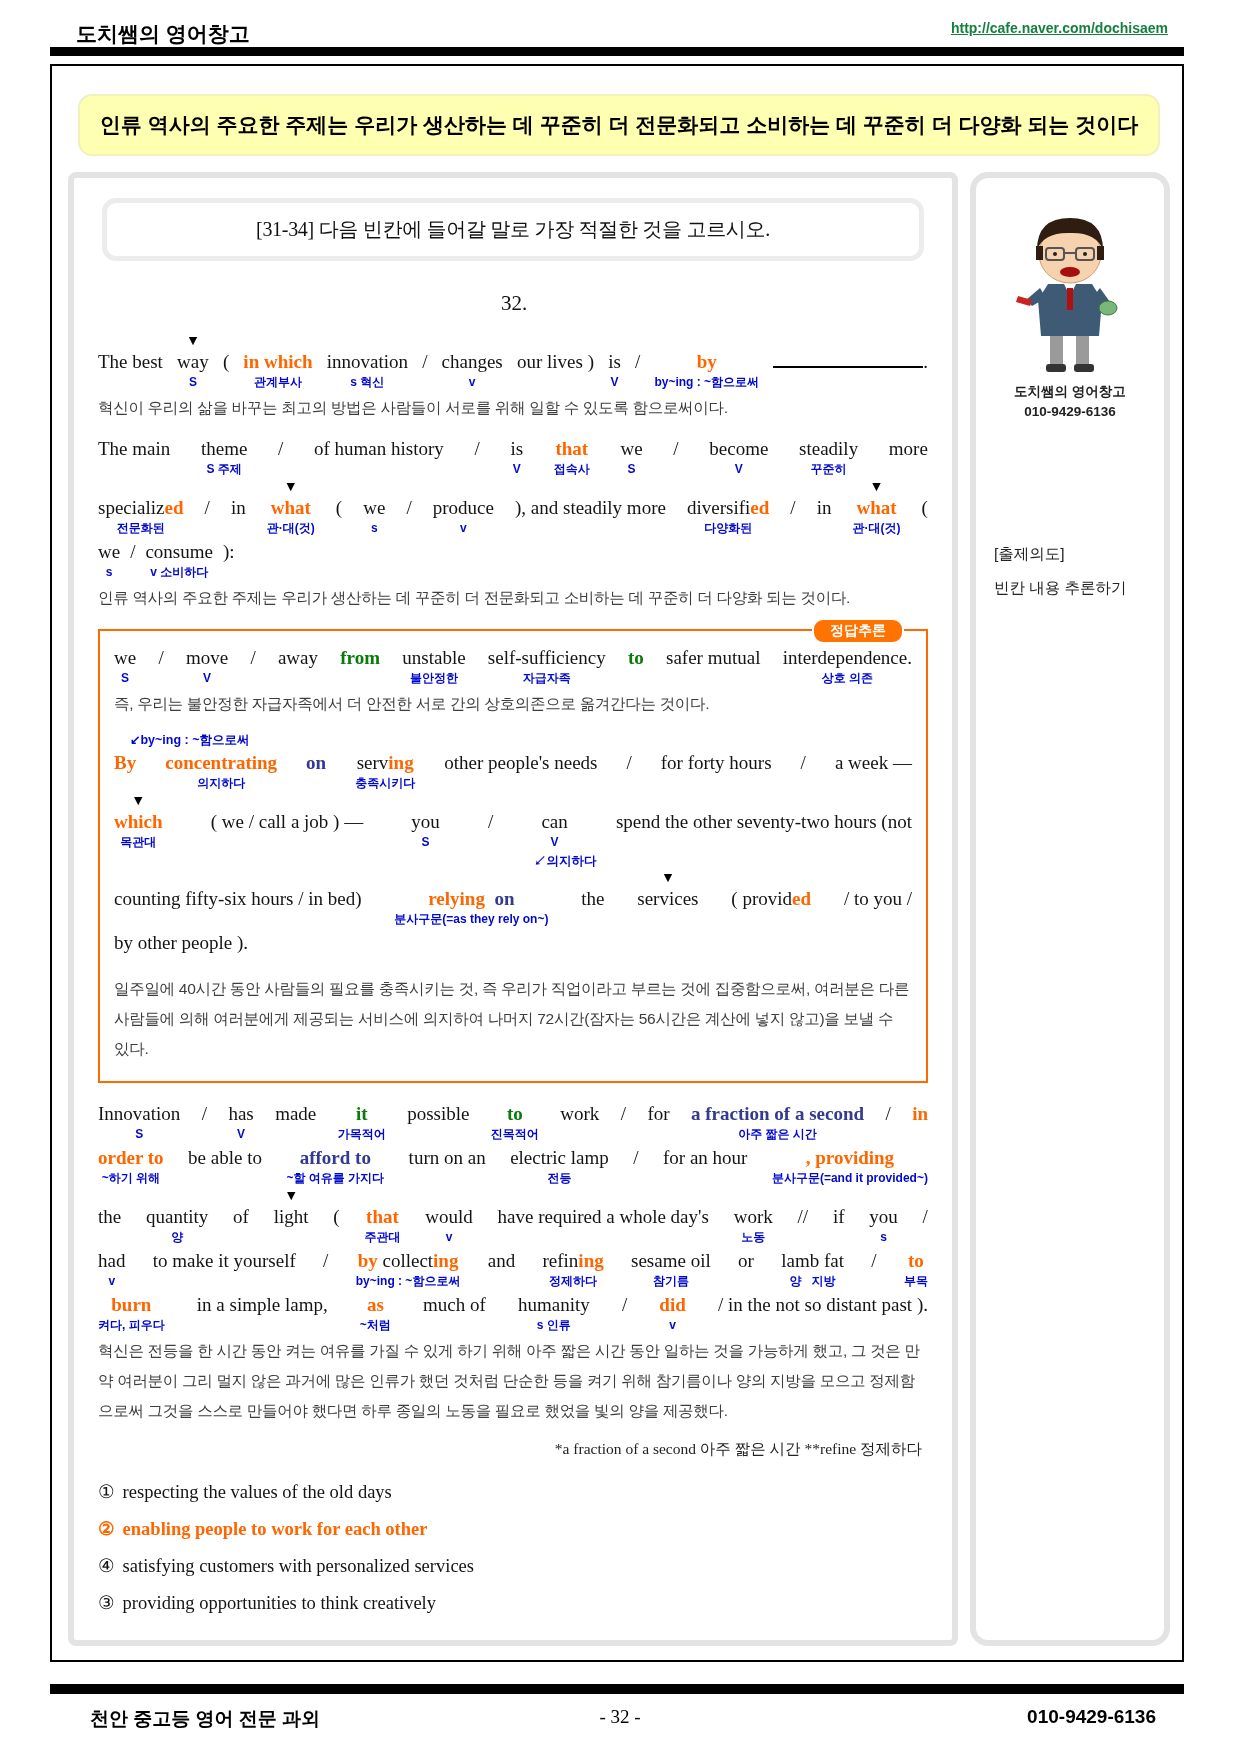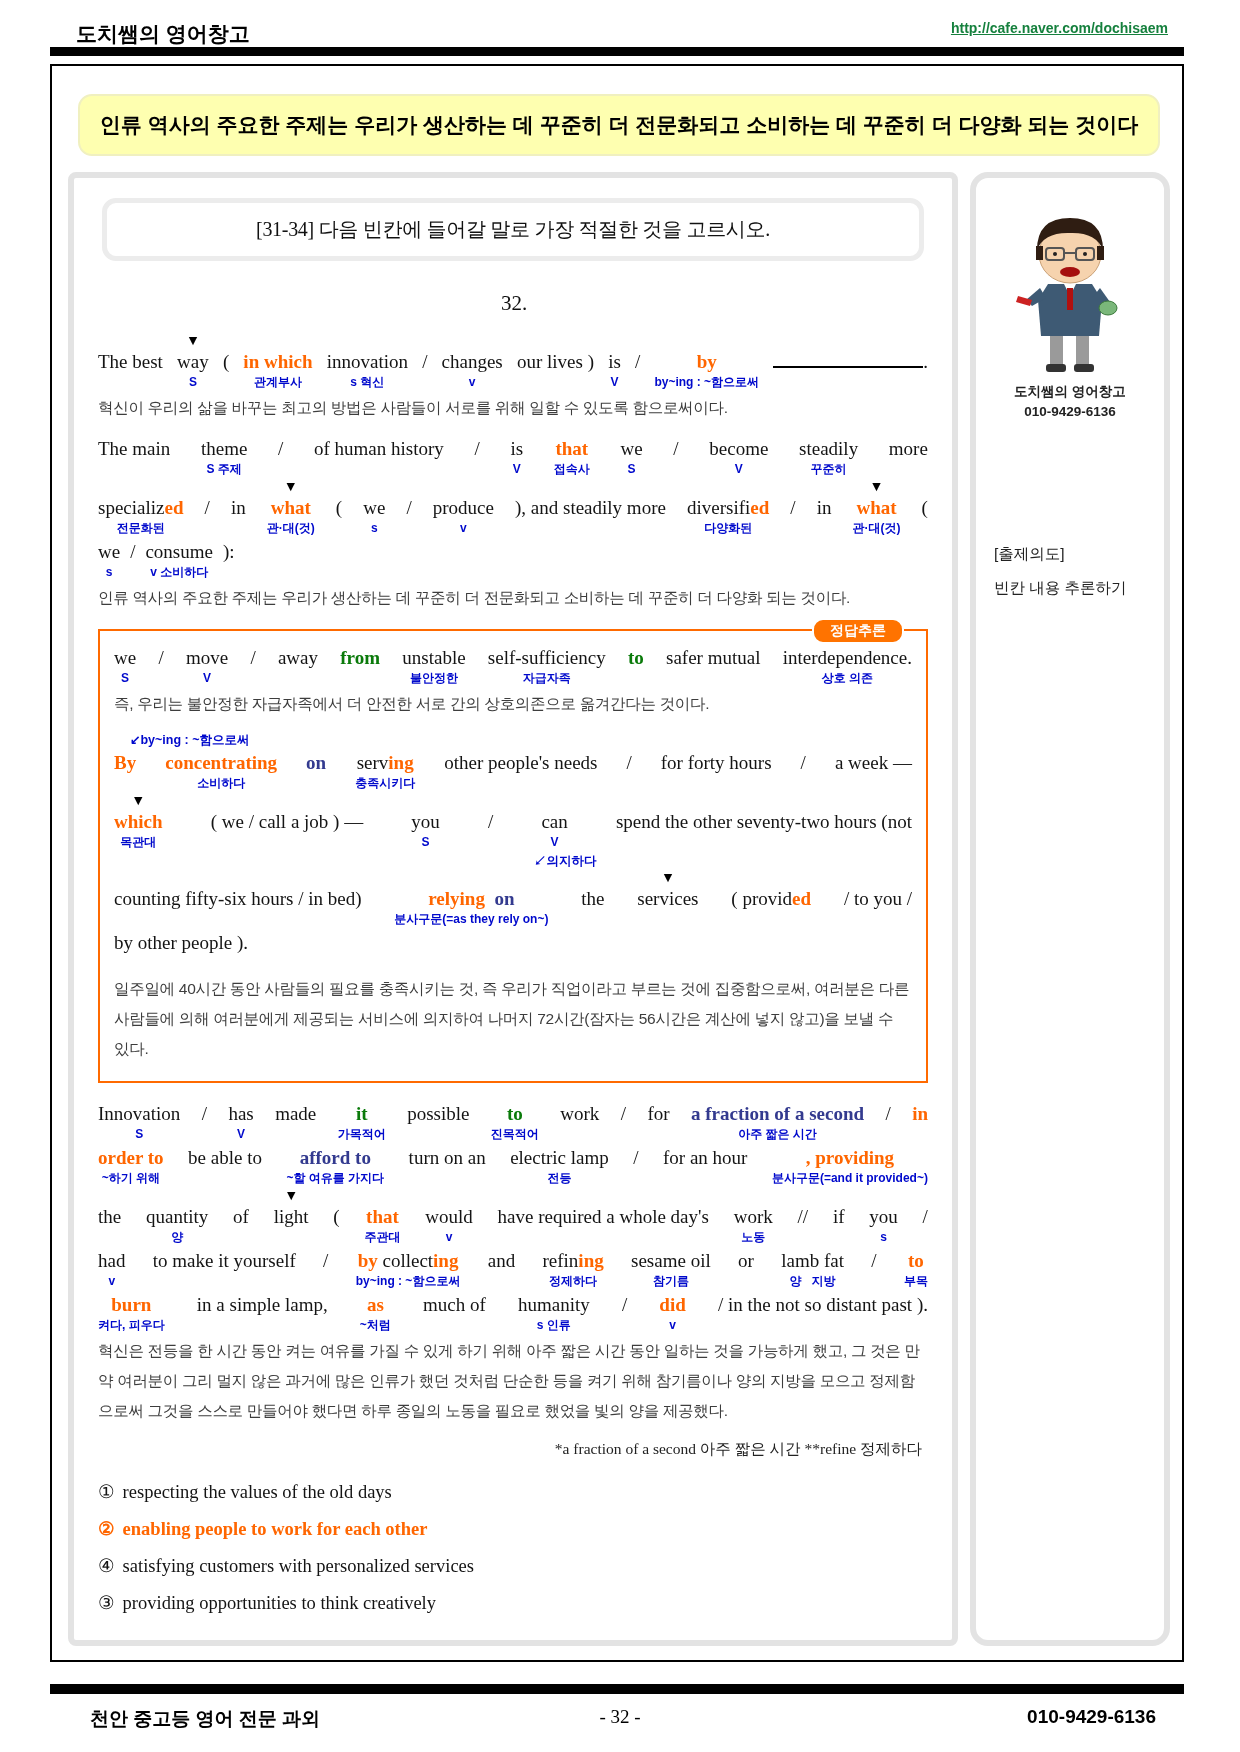--- a/index.html
+++ b/index.html
@@ -334,21 +334,21 @@
             </div>
             <div class="kor">즉, 우리는 불안정한 자급자족에서 더 안전한 서로 간의 상호의존으로 옮겨간다는 것이다.</div>
             <div class="supnote" style="margin-left: 16px;">↙by~ing : ~함으로써</div>
             <div class="aline j">
               <span class="tok">
                 <span class="tt o">By</span>
                 <span class="ts">&nbsp;</span>
               </span>
               <span class="tok">
                 <span class="tt o">concentrating</span>
-                <span class="ts">소비하다</span>
+                <span class="ts">의지하다</span>
               </span>
               <span class="tok">
                 <span class="tt n">on</span>
                 <span class="ts">&nbsp;</span>
               </span>
               <span class="tok">
                 <span class="tt k"><span class="k">serv</span><span class="o">ing</span></span>
                 <span class="ts">충족시키다</span>
               </span>
               <span class="tok">

